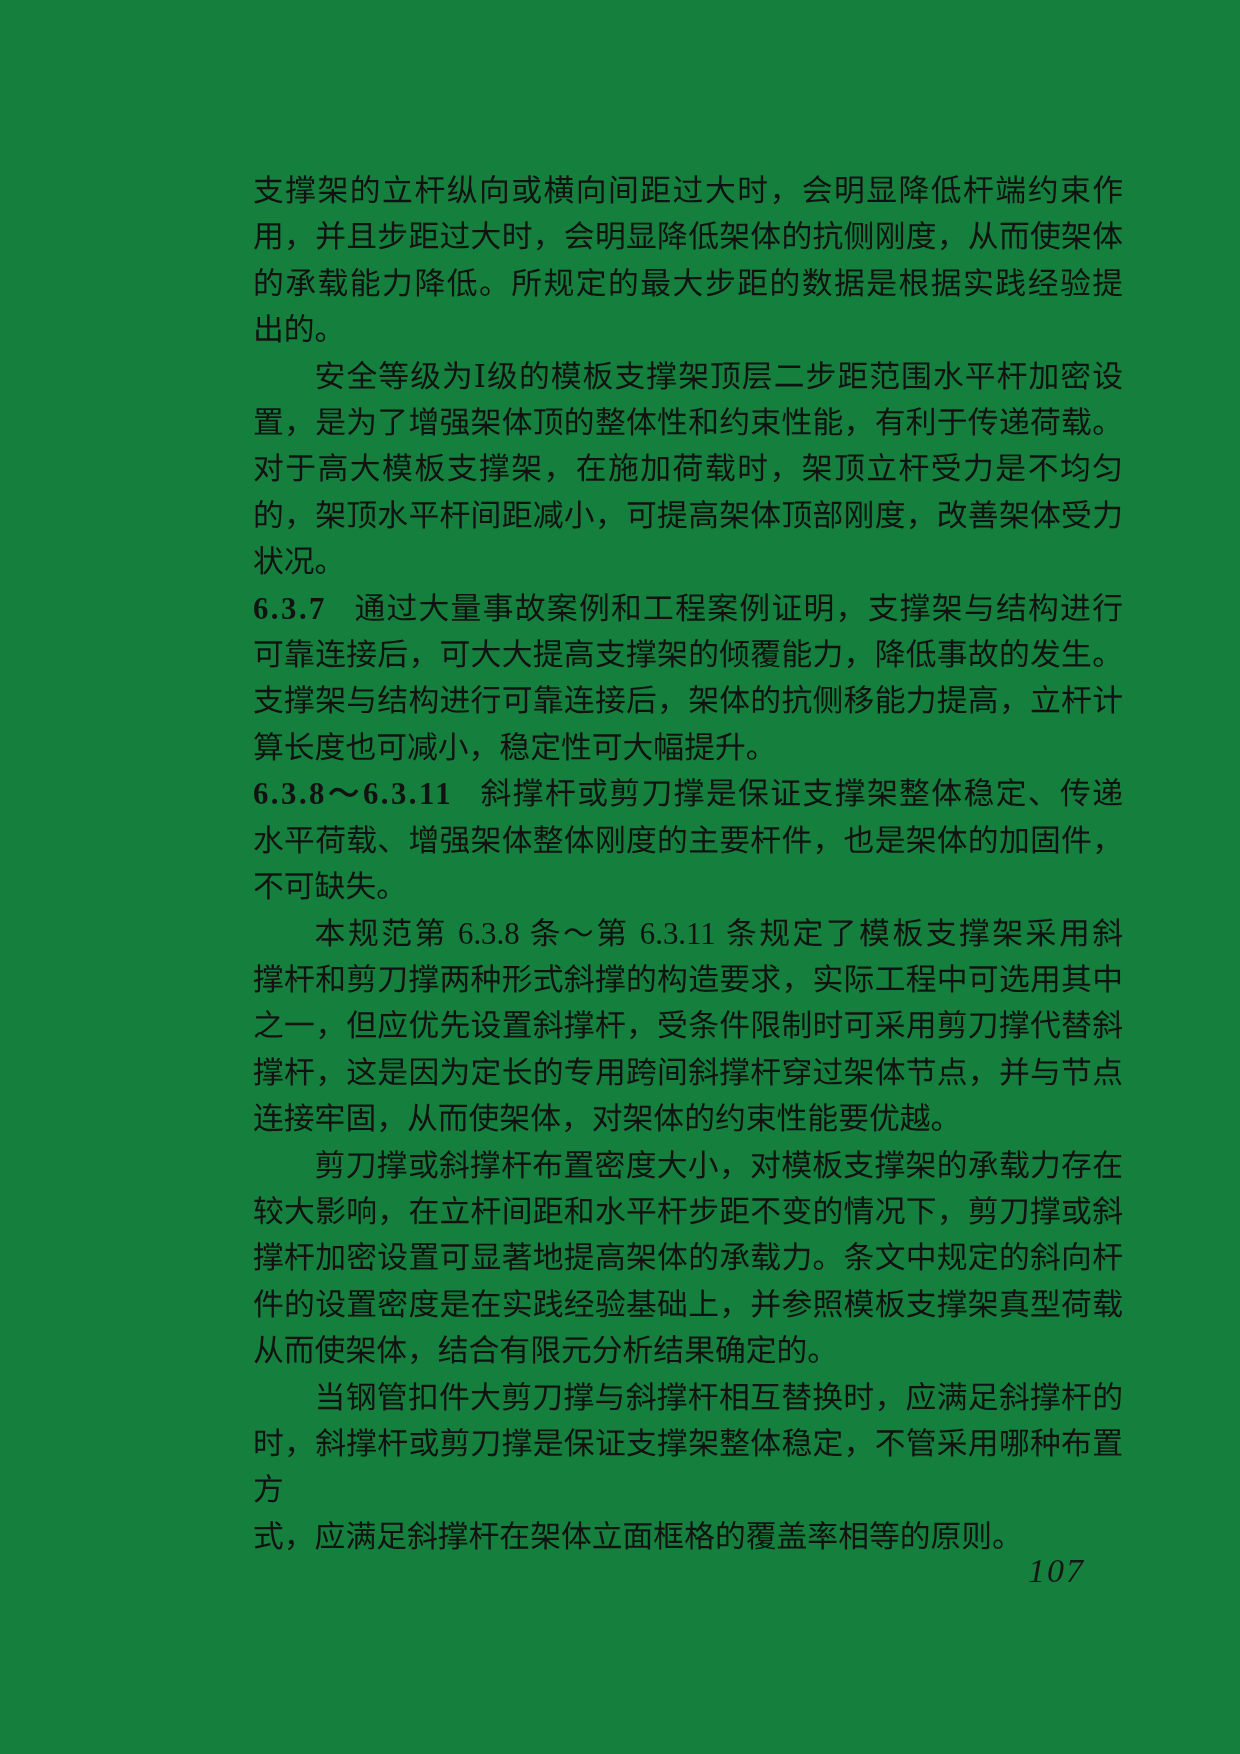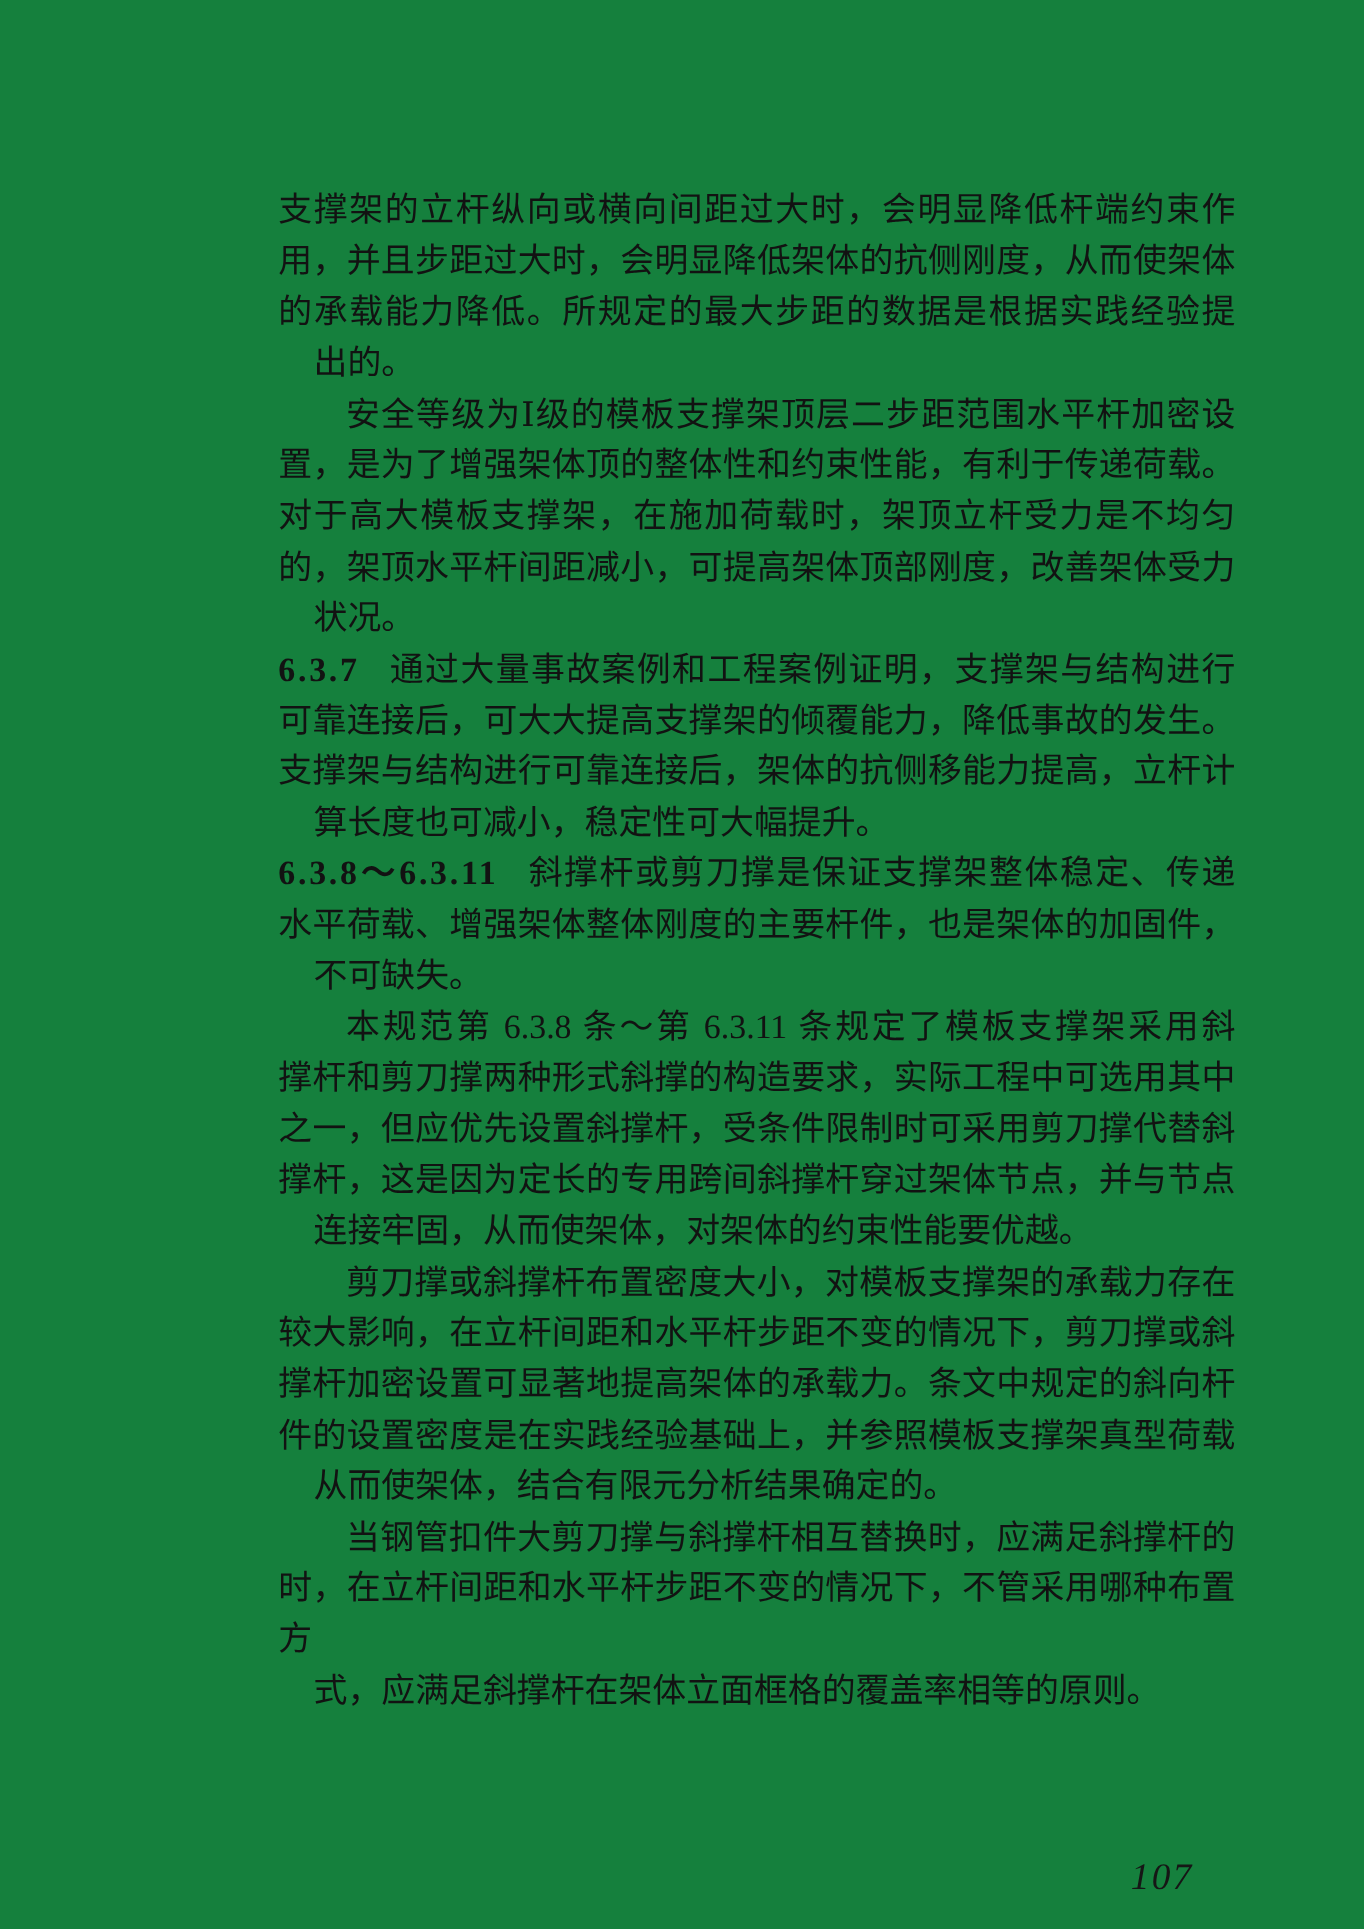--- a/index.html
+++ b/index.html
@@ -31,35 +31,34 @@
     padding: 0;
   }
   .line {
     text-align: justify;
     text-align-last: justify;
     text-justify: inter-ideograph;
     white-space: normal;
   }
   .line.final {
     text-align-last: left;
-    margin-left: 32px;
   }
   .line.indent-first {
     text-indent: 2em;
   }
   .secnum {
     font-weight: bold;
     font-family: "Liberation Serif", "DejaVu Serif", serif;
     margin-right: 0.85em;
     letter-spacing: 0.08em;
   }
   .page-number {
     position: absolute;
     left: 1028px;
-    top: 1688px;
+    top: 1552px;
     font-size: 34px;
     font-style: italic;
     letter-spacing: 2px;
     color: #161616;
   }
 </style>
 </head>
 <body>
 
 <div class="page">
@@ -97,18 +96,18 @@
       </div>
       <div class="paragraph">
         <div class="line indent-first">剪刀撑或斜撑杆布置密度大小，对模板支撑架的承载力存在</div>
         <div class="line">较大影响，在立杆间距和水平杆步距不变的情况下，剪刀撑或斜</div>
         <div class="line">撑杆加密设置可显著地提高架体的承载力。条文中规定的斜向杆</div>
         <div class="line">件的设置密度是在实践经验基础上，并参照模板支撑架真型荷载</div>
         <div class="line final">从而使架体，结合有限元分析结果确定的。</div>
       </div>
       <div class="paragraph">
         <div class="line indent-first">当钢管扣件大剪刀撑与斜撑杆相互替换时，应满足斜撑杆的</div>
-        <div class="line">时，在立杆间距和水平杆步距不变的情况下，不管采用哪种布置方</div>
+        <div class="line">时，斜撑杆或剪刀撑是保证支撑架整体稳定，不管采用哪种布置方</div>
         <div class="line final">式，应满足斜撑杆在架体立面框格的覆盖率相等的原则。</div>
       </div>
     </div>
   <div class="page-number">107</div>
 </div>
 
 </body></html>

